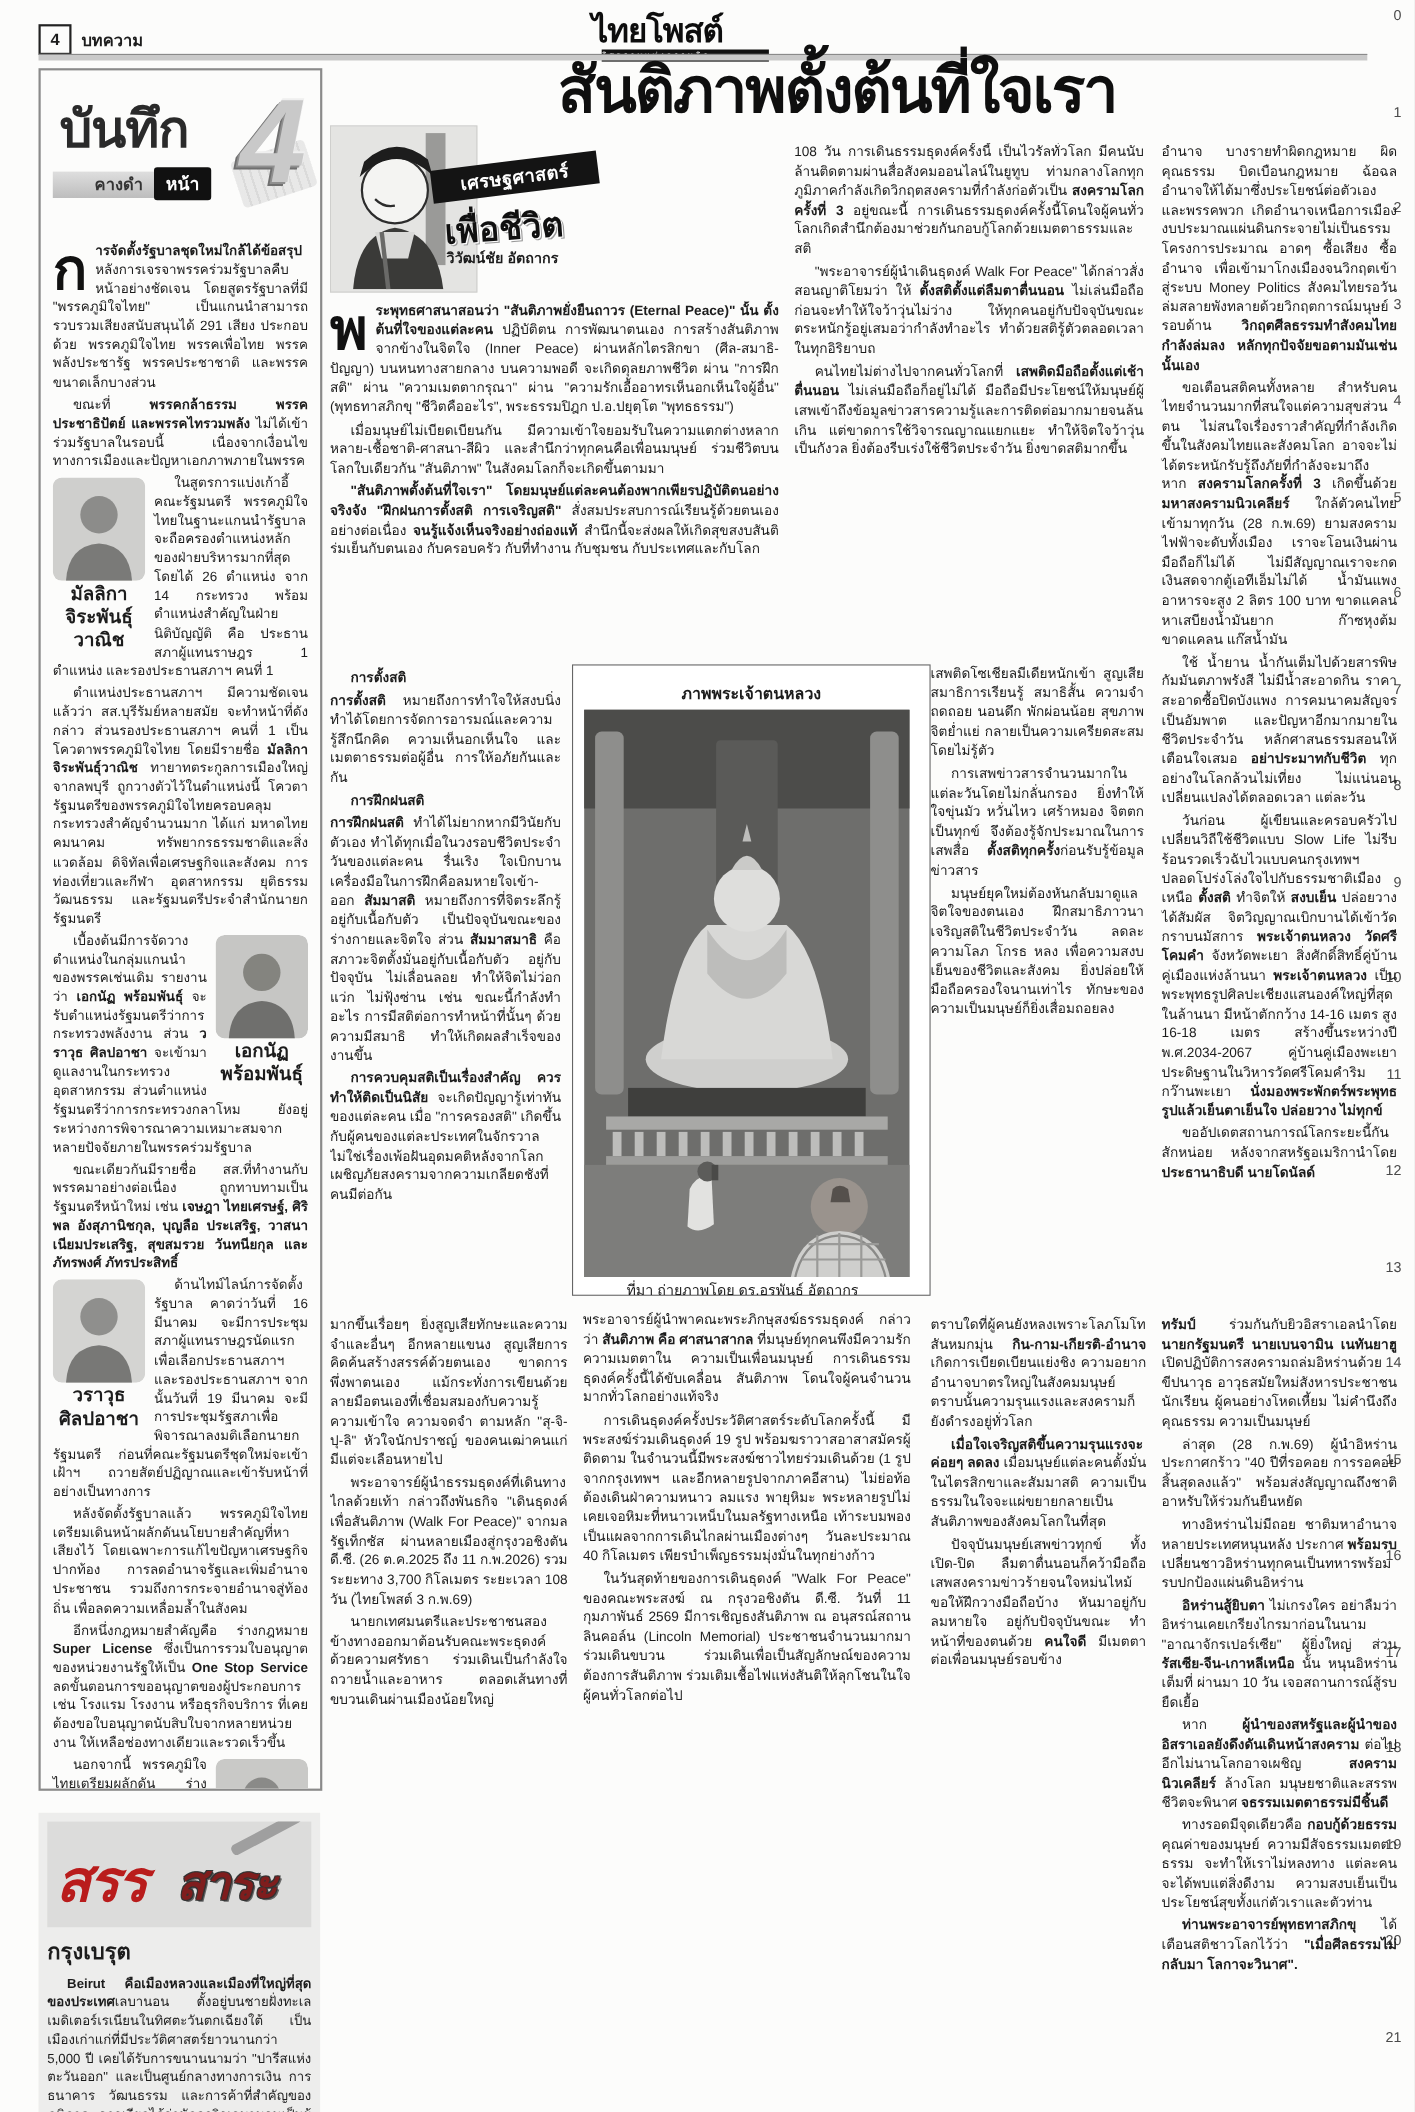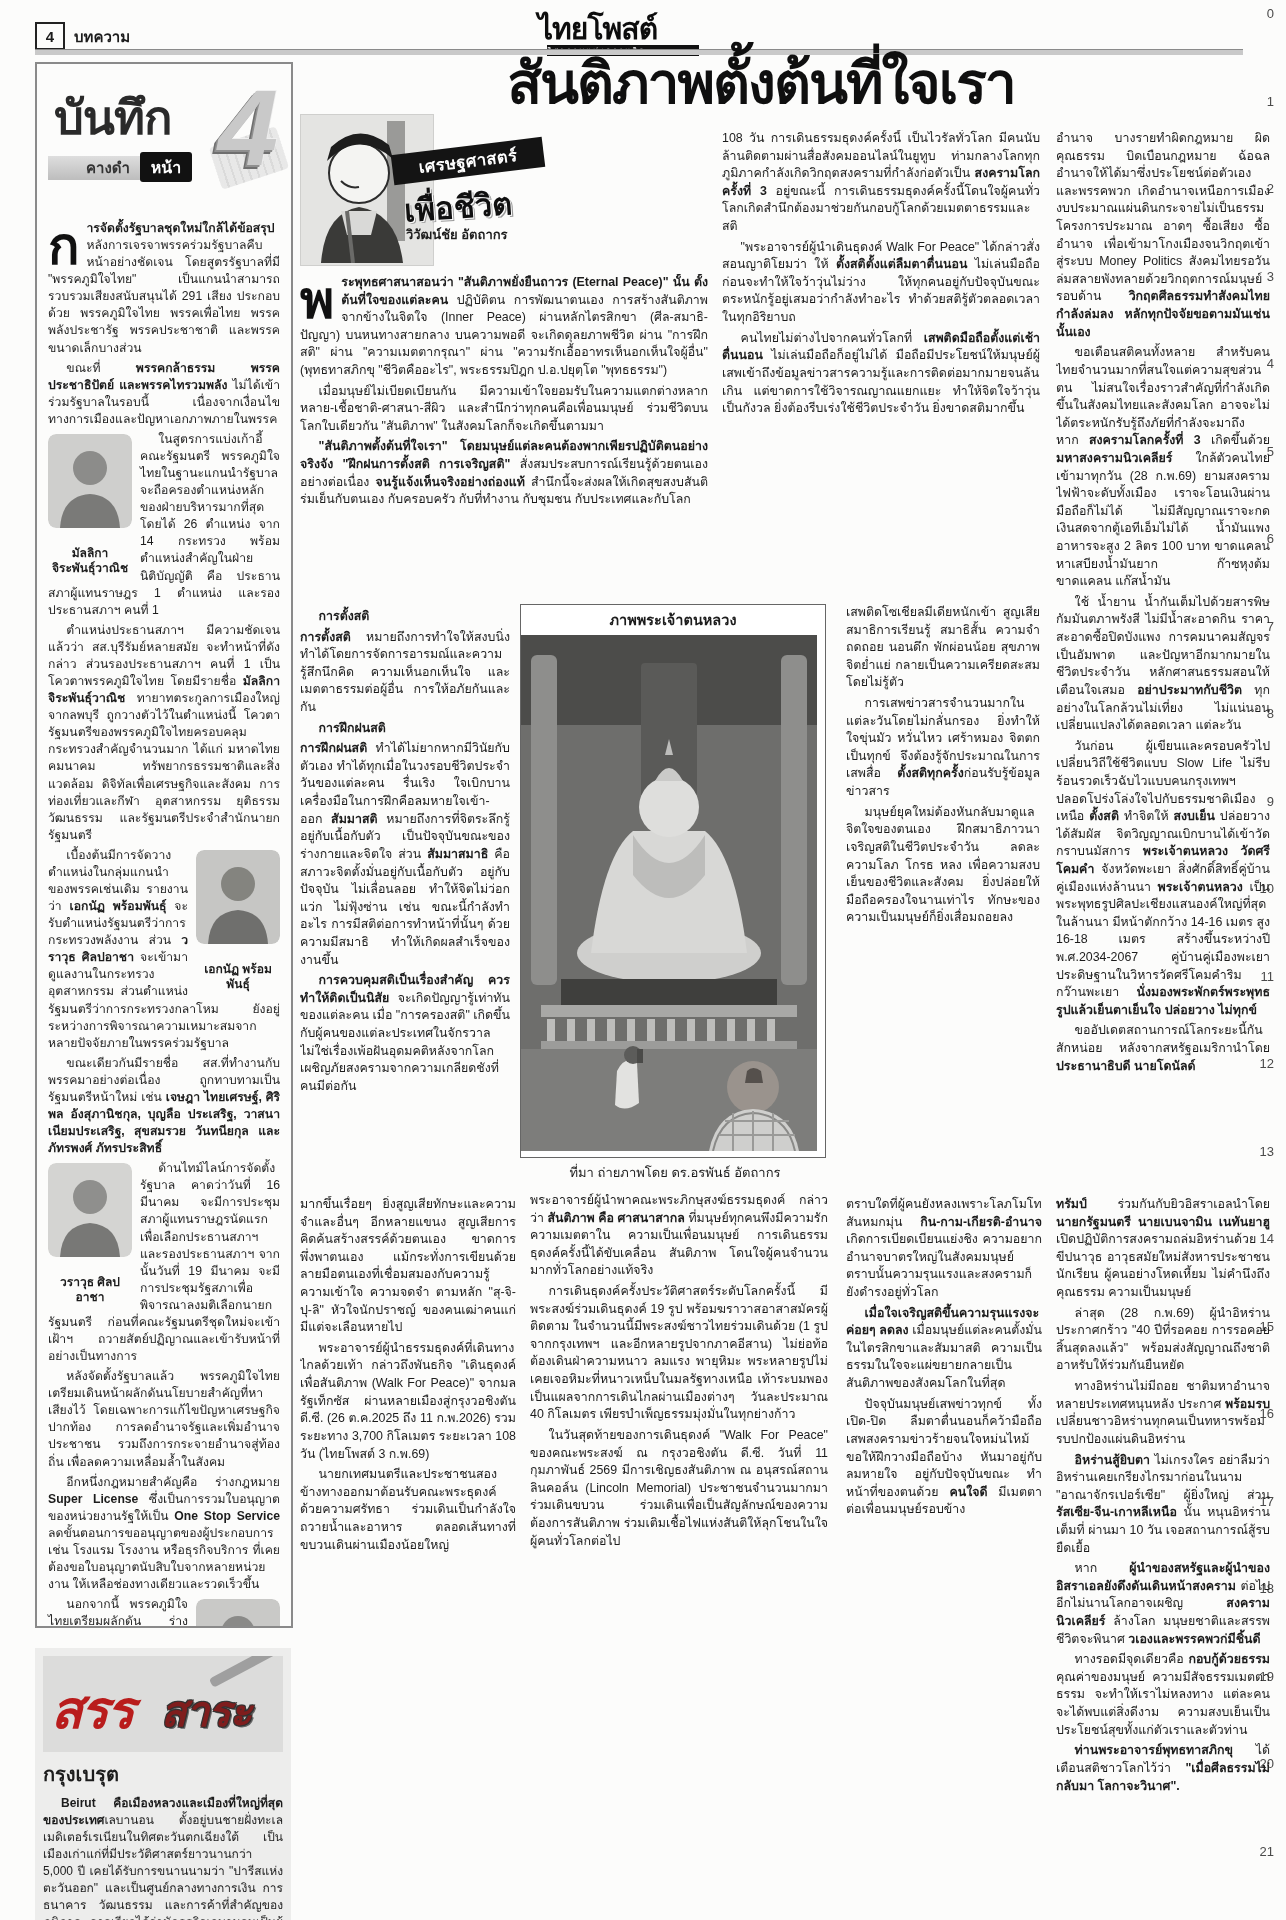--- a/index.html
+++ b/index.html
@@ -30,37 +30,37 @@
   .bk-main{font-size:47px;font-weight:800;color:#2a2a2a;letter-spacing:-1px;line-height:1;position:absolute;left:6px;top:22px;}
   .bk-subbar{position:absolute;left:0;top:84px;width:120px;height:24px;background:linear-gradient(#dedede,#bdbdbd);display:flex;align-items:center;justify-content:center;font-size:15px;font-weight:bold;color:#333;}
   .bk-page{position:absolute;left:92px;top:80px;width:52px;height:30px;background:#111;color:#fff;font-weight:bold;font-size:16px;display:flex;align-items:center;justify-content:center;border-radius:3px;}
   .bk-four{position:absolute;right:2px;top:2px;font-size:108px;font-weight:900;font-style:italic;line-height:1;color:#c9c9c9;text-shadow:-2px 2px 0 #8f8f8f,-4px 4px 0 #6f6f6f,1px -1px 0 #efefef;}
   .bk-note{position:absolute;right:-4px;top:64px;width:70px;height:44px;background:repeating-linear-gradient(90deg,#d8d8d8 0 6px,#bfbfbf 6px 8px);opacity:.55;border-radius:4px;transform:rotate(-18deg);}
   #bantuek-box .col-flow{font-size:12.2px;line-height:1.40;text-align:justify;}
   .portrait{width:84px;margin:3px 0 4px 0;text-align:center;}
   .portrait.pleft{float:left;margin-right:8px;}
   .portrait.pright{float:right;margin-left:8px;}
   .portrait svg{display:block;border-radius:8px;}
-  .portrait .pname{font-size:12px;font-weight:bold;line-height:1.25;margin-top:18px;}
+  .portrait .pname{font-size:17px;font-weight:bold;line-height:1.25;margin-top:1px;}
   
   #sansara{left:35px;top:1648px;width:240px;height:258px;background:#ededec;padding:8px;overflow:hidden;}
   #sansara-logo{position:relative;height:96px;background:#dcdcdb;margin-bottom:6px;overflow:hidden;}
   .ss-a{position:absolute;left:8px;top:12px;font-size:52px;font-weight:900;font-style:italic;color:#b91c1c;letter-spacing:-2px;}
   .ss-b{position:absolute;left:118px;top:22px;font-size:42px;font-weight:900;font-style:italic;color:#7f1d1d;letter-spacing:-1px;text-shadow:-1px -1px 0 #333,1px -1px 0 #333,-1px 1px 0 #333,1px 1px 0 #333,2px 2px 0 #666;}
   .ss-pen{position:absolute;right:6px;top:6px;width:70px;height:10px;background:#9f9f9f;transform:rotate(-28deg);border-radius:4px;}
   #sansara-head{text-align:left;font-size:20px;font-weight:bold;margin:4px 0 5px;font-family:Liberation Mono, monospace;}
   #sansara-body{font-size:12px;line-height:1.42;text-align:justify;}
   
   #econ-logo{left:300px;top:106px;width:220px;height:164px;}
   #econ-logo .cartoon{position:absolute;left:0;top:8px;width:132px;height:150px;background:#e4e4e2;border:1px solid #cfcfcd;}
   #econ-banner{position:absolute;left:92px;top:40px;width:152px;height:30px;background:#141414;color:#fff;font-size:16.5px;font-weight:bold;display:flex;align-items:center;justify-content:center;transform:rotate(-7deg);letter-spacing:.5px;}
   #econ-sub{position:absolute;left:104px;top:76px;font-size:31px;font-weight:900;color:#101010;transform:rotate(-4deg);text-shadow:1px 1px 0 #fff,2px 2px 0 #9a9a9a;}
   #econ-byline{position:absolute;left:106px;top:118px;font-size:13px;font-weight:bold;}
   
-  #photo-box{left:520px;top:604px;width:304px;height:552px;border:1px solid #666;background:#fff;padding:0;}
+  #photo-box{left:520px;top:604px;width:304px;height:552px;border:1px solid #666;background:#fff;padding:10px;}
   #photo-title{text-align:center;font-size:14.5px;font-weight:bold;padding:3px 0 4px;}
   #photo-caption{left:520px;top:1162px;width:310px;text-align:center;font-size:13px;}
   
   #colA-top{left:300px;top:274px;width:408px;height:324px;}
   #colB-top{left:722px;top:130px;width:318px;height:468px;}
   #colA-narrow{left:300px;top:606px;width:210px;height:574px;}
   #colC-mid{left:846px;top:604px;width:194px;height:576px;}
   #colD-full{left:1056px;top:130px;width:214px;height:1056px;}
   #col2A{left:300px;top:1196px;width:216px;height:708px;}
   #col2B{left:530px;top:1192px;width:298px;height:712px;}
@@ -312,19 +312,19 @@
         <p class="para indent"><span class="b">เมื่อใจเจริญสติขึ้นความรุนแรงจะค่อยๆ ลดลง</span><span> เมื่อมนุษย์แต่ละคนตั้งมั่นในไตรสิกขาและสัมมาสติ ความเป็นธรรมในใจจะแผ่ขยายกลายเป็นสันติภาพของสังคมโลกในที่สุด</span></p>
         <p class="para indent"><span>ปัจจุบันมนุษย์เสพข่าวทุกข์ ทั้งเปิด-ปิด ลืมตาตื่นนอนก็คว้ามือถือ เสพสงครามข่าวร้ายจนใจหม่นไหม้ ขอให้ฝึกวางมือถือบ้าง หันมาอยู่กับลมหายใจ อยู่กับปัจจุบันขณะ ทำหน้าที่ของตนด้วย </span><span class="b">คนใจดี</span><span> มีเมตตาต่อเพื่อนมนุษย์รอบข้าง</span></p>
       </div>
     </div>
   <div class="col" id="col2D">
       <div>
         <p class="para plain"><span class="b">ทรัมป์</span><span> ร่วมกันกับยิวอิสราเอลนำโดย </span><span class="b">นายกรัฐมนตรี นายเบนจามิน เนทันยาฮู</span><span> เปิดปฏิบัติการสงครามถล่มอิหร่านด้วยขีปนาวุธ อาวุธสมัยใหม่สังหารประชาชน นักเรียน ผู้คนอย่างโหดเหี้ยม ไม่คำนึงถึงคุณธรรม ความเป็นมนุษย์</span></p>
         <p class="para indent"><span>ล่าสุด (28 ก.พ.69) ผู้นำอิหร่านประกาศกร้าว "40 ปีที่รอคอย การรอคอยสิ้นสุดลงแล้ว" พร้อมส่งสัญญาณถึงชาติอาหรับให้ร่วมกันยืนหยัด</span></p>
         <p class="para indent"><span>ทางอิหร่านไม่มีถอย ชาติมหาอำนาจหลายประเทศหนุนหลัง ประกาศ </span><span class="b">พร้อมรบ</span><span> เปลี่ยนชาวอิหร่านทุกคนเป็นทหารพร้อมรบปกป้องแผ่นดินอิหร่าน</span></p>
         <p class="para indent"><span class="b">อิหร่านสู้ยิบตา</span><span> ไม่เกรงใคร อย่าลืมว่าอิหร่านเคยเกรียงไกรมาก่อนในนาม "อาณาจักรเปอร์เซีย" ผู้ยิ่งใหญ่ ส่วน </span><span class="b">รัสเซีย-จีน-เกาหลีเหนือ</span><span> นั้น หนุนอิหร่านเต็มที่ ผ่านมา 10 วัน เจอสถานการณ์สู้รบยืดเยื้อ</span></p>
-        <p class="para indent"><span>หาก </span><span class="b">ผู้นำของสหรัฐและผู้นำของอิสราเอลยังดึงดันเดินหน้าสงคราม</span><span> ต่อไป อีกไม่นานโลกอาจเผชิญ </span><span class="b">สงครามนิวเคลียร์</span><span> ล้างโลก มนุษยชาติและสรรพชีวิตจะพินาศ </span><span class="b">วเองและพรรคพวก่มีชิ้นดี</span></p>
+        <p class="para indent"><span>หาก </span><span class="b">ผู้นำของสหรัฐและผู้นำของอิสราเอลยังดึงดันเดินหน้าสงคราม</span><span> ต่อไป อีกไม่นานโลกอาจเผชิญ </span><span class="b">สงครามนิวเคลียร์</span><span> ล้างโลก มนุษยชาติและสรรพชีวิตจะพินาศ </span><span class="b">จธรรมเมตตาธรรม่มีชิ้นดี</span></p>
         <p class="para indent"><span>ทางรอดมีจุดเดียวคือ </span><span class="b">กอบกู้ด้วยธรรม</span><span> คุณค่าของมนุษย์ ความมีสัจธรรมเมตตาธรรม จะทำให้เราไม่หลงทาง แต่ละคนจะได้พบแต่สิ่งดีงาม ความสงบเย็นเป็นประโยชน์สุขทั้งแก่ตัวเราและตัวท่าน</span></p>
         <p class="para indent"><span class="b">ท่านพระอาจารย์พุทธทาสภิกขุ</span><span> ได้เตือนสติชาวโลกไว้ว่า </span><span class="b">"เมื่อศีลธรรมไม่กลับมา โลกาจะวินาศ".</span></p>
       </div>
     </div>
 
 </div>
 
 </body></html>

